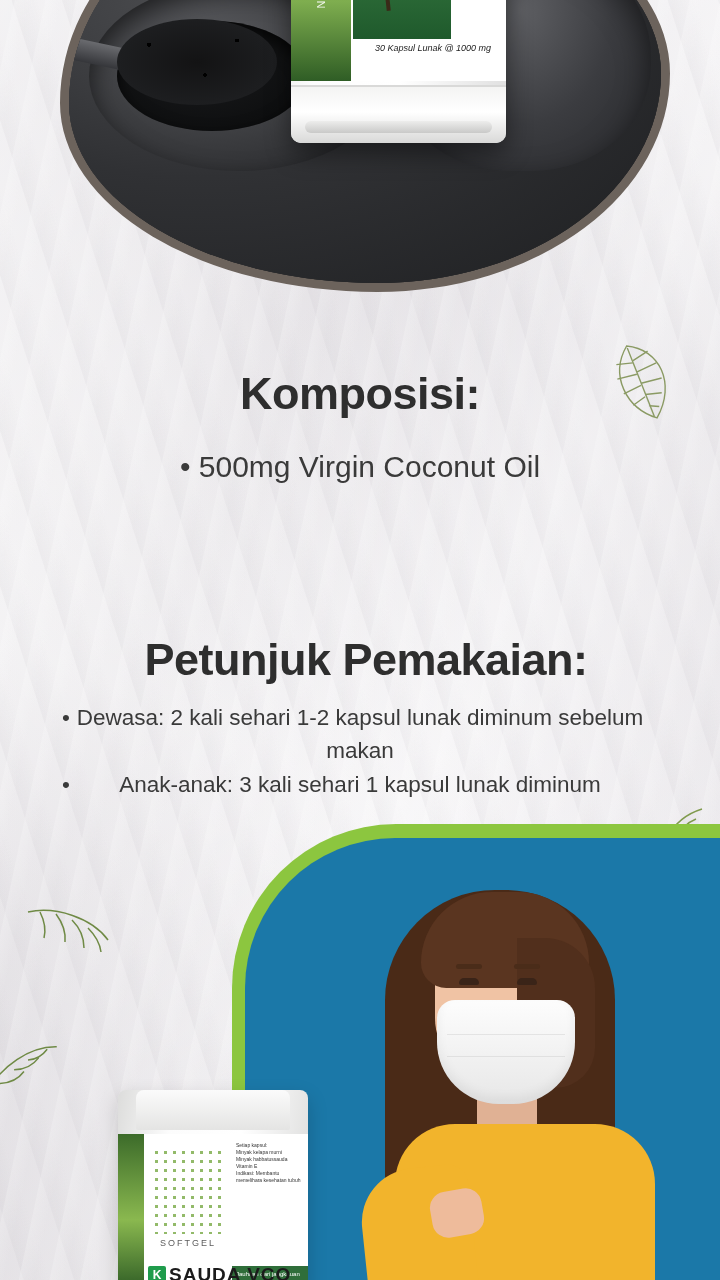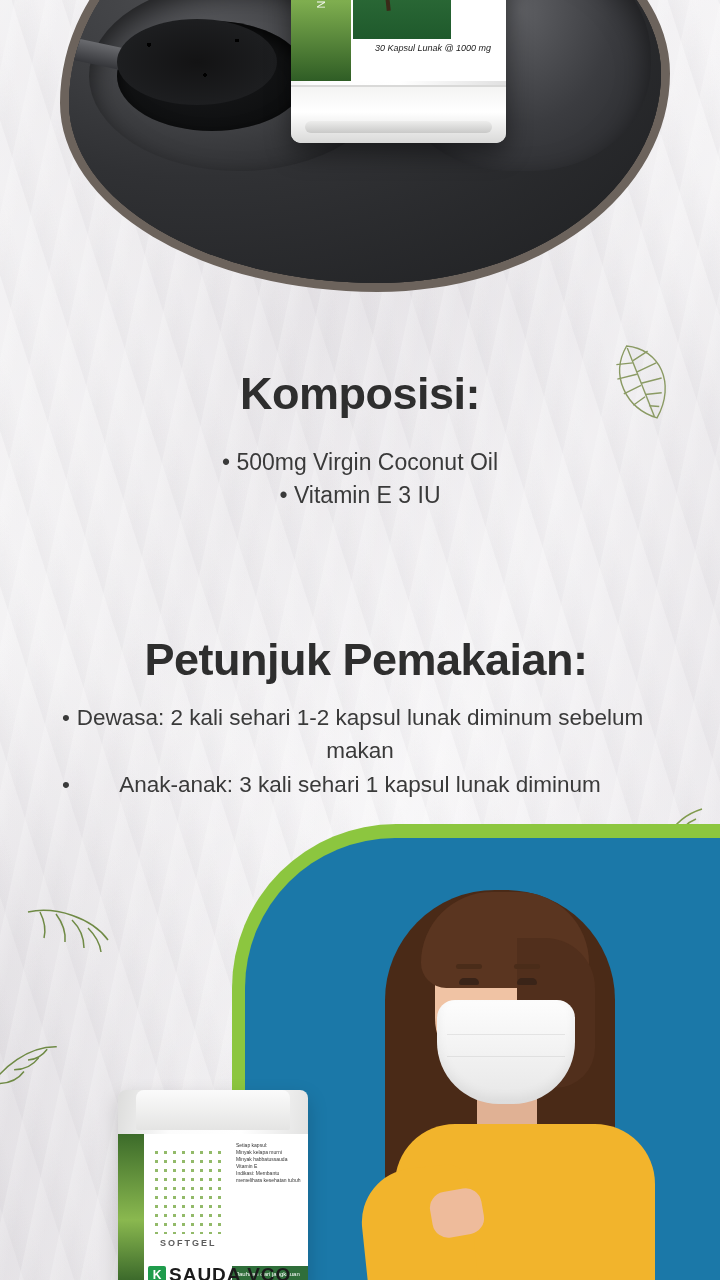--- a/index.html
+++ b/index.html
@@ -221,21 +221,21 @@
     font-weight: 700;
     color: #2e2e2e;
     letter-spacing: -0.5px;
   }
   .komposisi-title { position: absolute; top: 368px; left: 0; right: 0; }
   .komposisi-list {
     position: absolute;
     top: 446px;
     left: 0; right: 0;
     text-align: center;
-    font-size: 23px;
+    font-size: 30px;
     line-height: 1.42;
     color: #3a3a3a;
   }
   .petunjuk-title { position: absolute; top: 634px; left: 12px; right: 0; }
   .petunjuk-list {
     position: absolute;
     top: 702px;
     left: 40px;
     right: 40px;
     font-size: 22.5px;
@@ -418,21 +418,21 @@
     background-image: radial-gradient(circle, #7fae4f 1.6px, transparent 1.8px);
     background-size: 9px 9px;
     opacity: .85;
   }
   .bb-softgel {
     position: absolute;
     left: 42px; top: 104px;
     font-size: 9px;
     letter-spacing: 2px;
     color: #5c5c5c;
-    font-weight: 700;
+    font-weight: 400;
   }
   .bb-right {
     position: absolute;
     right: 6px; top: 8px;
     width: 66px;
     font-size: 5px;
     line-height: 1.4;
     color: #333;
   }
   .bb-greenbar {
@@ -490,21 +490,20 @@
     </div>
   </div>
 </div>
 
 <div class="content">
 
   <h2 class="heading komposisi-title">Komposisi:</h2>
 
   <div class="komposisi-list">
     <div>• 500mg Virgin Coconut Oil</div>
-    <div>• Vitamin E 3 IU</div>
   </div>
 
   <h2 class="heading petunjuk-title">Petunjuk Pemakaian:</h2>
 
   <ul class="petunjuk-list">
     <li>
       <span class="bullet">•</span>
       <span>Dewasa: 2 kali sehari 1-2 kapsul lunak diminum sebelum makan</span>
     </li>
     <li>

